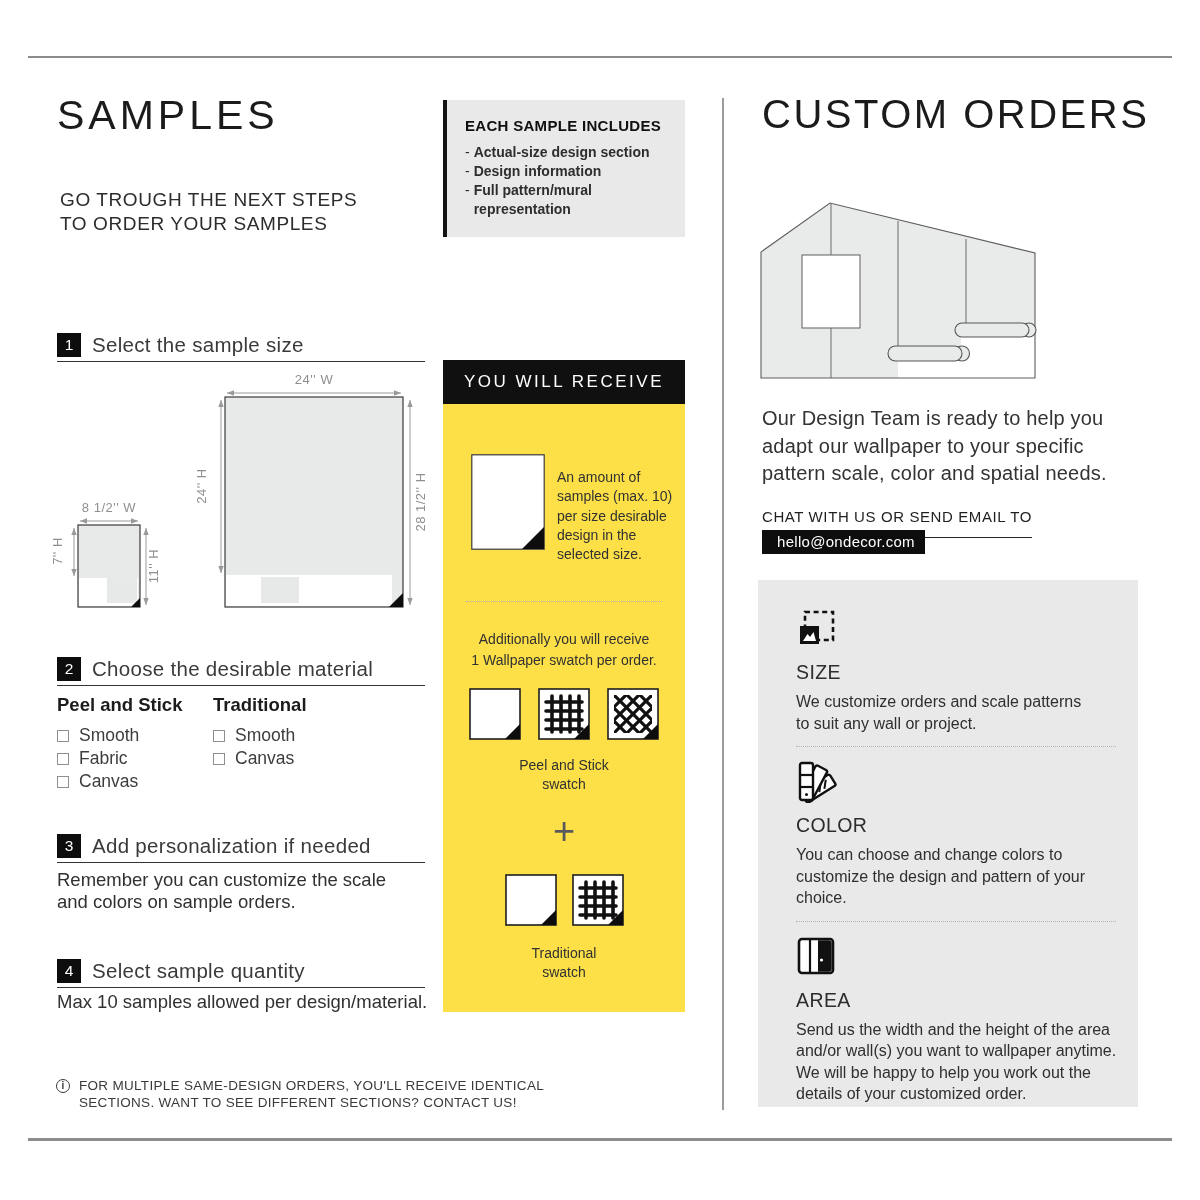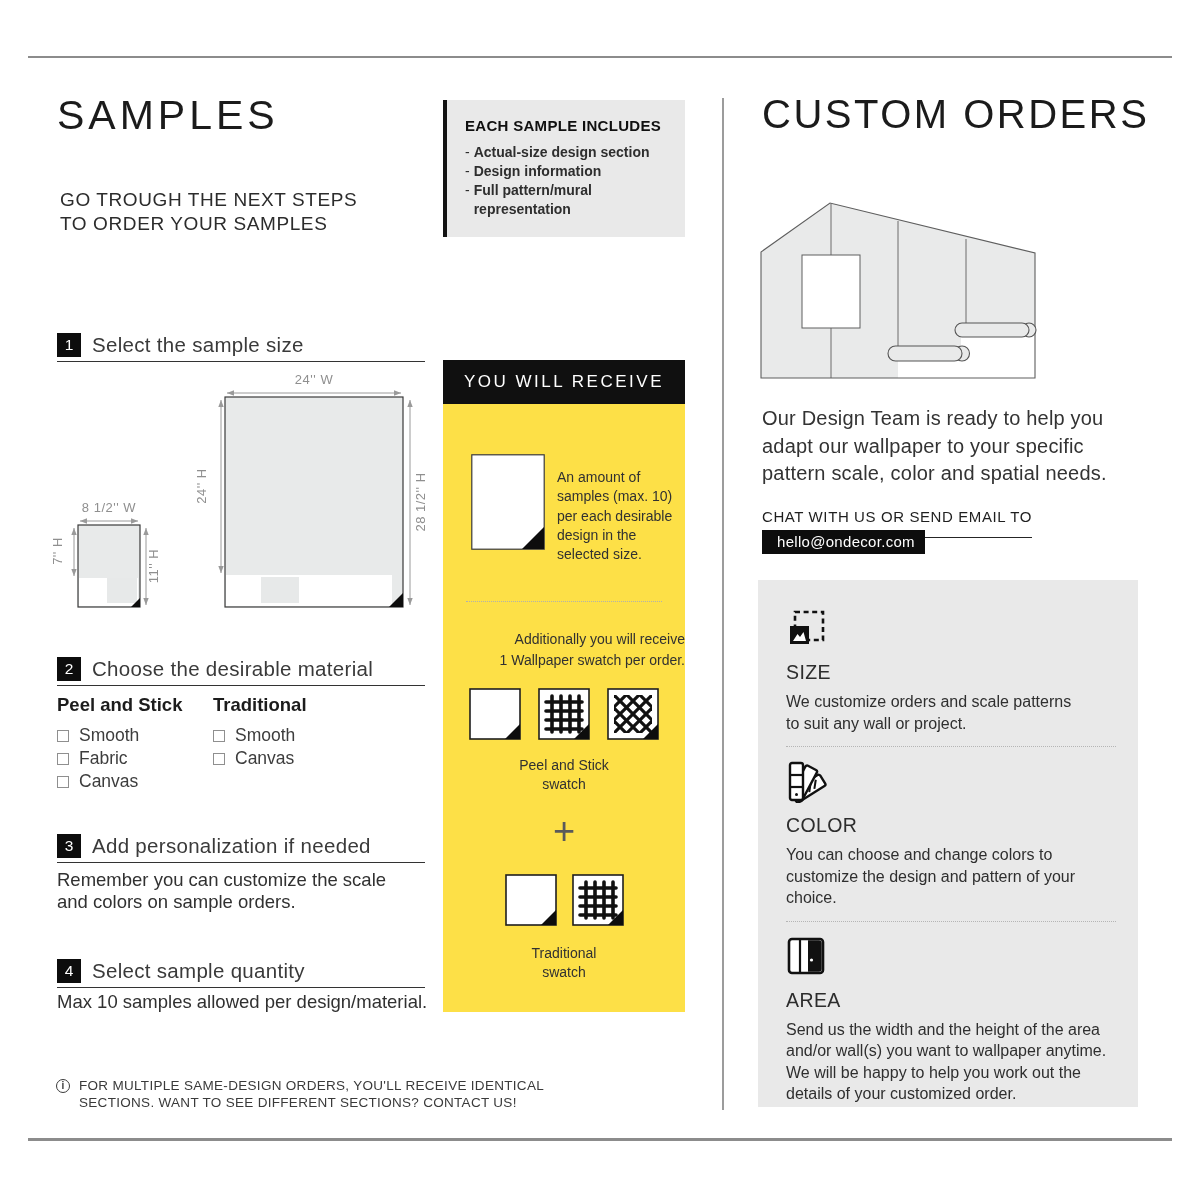--- a/index.html
+++ b/index.html
@@ -35,32 +35,32 @@
   .includes-box { width:242px; background:#e9e9e9; border-left:4px solid #131313; padding:17px 12px 18px 18px; }
   .inc-title { font-size:15px; font-weight:700; letter-spacing:0.3px; color:#101010; margin-bottom:9px; }
   .inc-item { display:flex; gap:4px; font-size:14px; line-height:19px; color:#2e2e2e; }
   .inc-text { max-width:192px;font-weight:bold; }
 
   .receive-bar { width:242px; height:44px; background:#101010; color:#ffffff;
                  display:flex; align-items:center; justify-content:center;
                  font-size:17px; letter-spacing:2.5px; }
   .receive-panel { width:242px; height:608px; background:#fde047; }
   .dotted-div { border-top:1.6px dotted #b0b0b0; }
-  .center-lines { width:242px; text-align:right; font-size:14px; line-height:21px; color:#313131; }
+  .center-lines { width:242px; text-align:center; font-size:14px; line-height:21px; color:#313131; }
   .caption { width:242px; text-align:center; font-size:14px; line-height:19px; color:#313131; }
   .swatch-row { width:242px; display:flex; justify-content:center; }
   .plus-sign { width:242px; text-align:center; font-size:38px; font-weight:300; color:#5a5a5a; line-height:1; }
 
   .intro-line { font-size:20px; line-height:27.5px; letter-spacing:0.2px; color:#333333; }
   .chat-label { display:inline-block; font-size:15px; letter-spacing:0.6px; color:#1f1f1f;
                 border-bottom:1.8px solid #252525; padding-bottom:12px; }
   .email-badge { display:inline-block; background:#0d0d0d; color:#ffffff; font-size:15px;
                  padding:3px 10px 4px 15px; letter-spacing:0.3px; }
 
-  .custom-panel { width:380px; height:527px; background:#e9e9e9; padding:28px 22px 0 28px; overflow:hidden; }
+  .custom-panel { width:380px; height:527px; background:#e9e9e9; padding:28px 22px 0 38px; overflow:hidden; }
   .card-icon { height:40px; margin-bottom:13px; }
   .card-title { font-size:19.5px; color:#2d2d2d; letter-spacing:0.4px; margin-bottom:7px; }
   .card-text { font-size:16px; line-height:21.5px; color:#2f2f2f; }
   .card-divider { border-top:1.6px dotted #b5b5b5; margin:12px 0 14px; }
 
   svg text { font-family:"Liberation Sans","DejaVu Sans",sans-serif; }
 </style>
 </head>
 <body>
 
@@ -195,21 +195,21 @@
   <div class="receive-panel abs" style="left:443px; top:404px;">
 
     <svg class="abs" style="left:28px; top:50px;" width="74" height="96" viewBox="0 0 74 96">
       <rect x="0.8" y="0.8" width="72.4" height="94.4" fill="#ffffff" stroke="#3a3a3a" stroke-width="1.2"></rect>
       <path d="M51,95 L73,73 L73,95 Z" fill="#0d0d0d"></path>
     </svg>
 
     <div class="abs" style="left:114px; top:64px; font-size:14px; line-height:19.3px; color:#313131;">
       <div class="nw">An amount of</div>
       <div class="nw">samples (max. 10)</div>
-      <div class="nw">per each desirable</div>
+      <div class="nw">per size desirable</div>
       <div class="nw">design in the</div>
       <div class="nw">selected size.</div>
     </div>
 
     <div class="dotted-div abs" style="left:23px; top:197px; width:196px;"></div>
 
     <div class="center-lines abs" style="top:225px;">
       <div class="nw">Additionally you will receive</div>
       <div class="nw">1 Wallpaper swatch per order.</div>
     </div>

